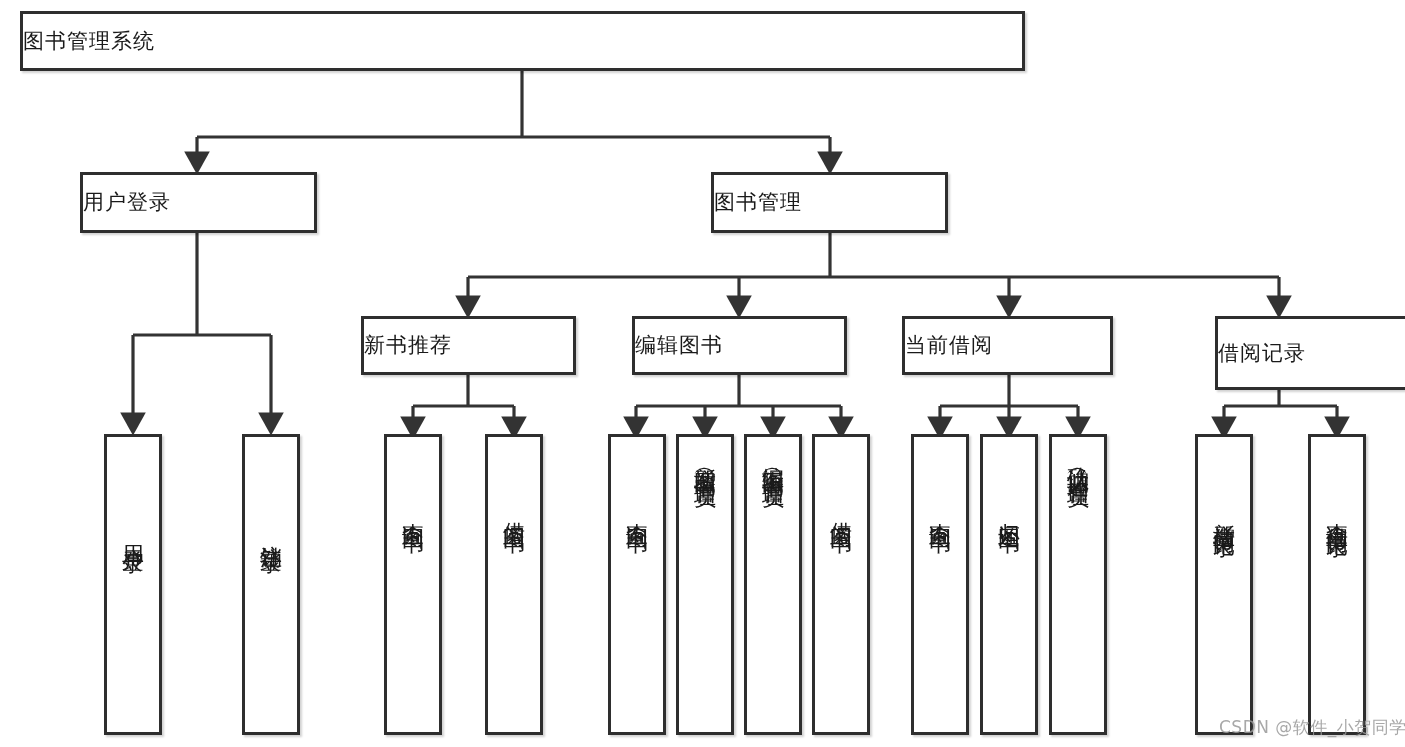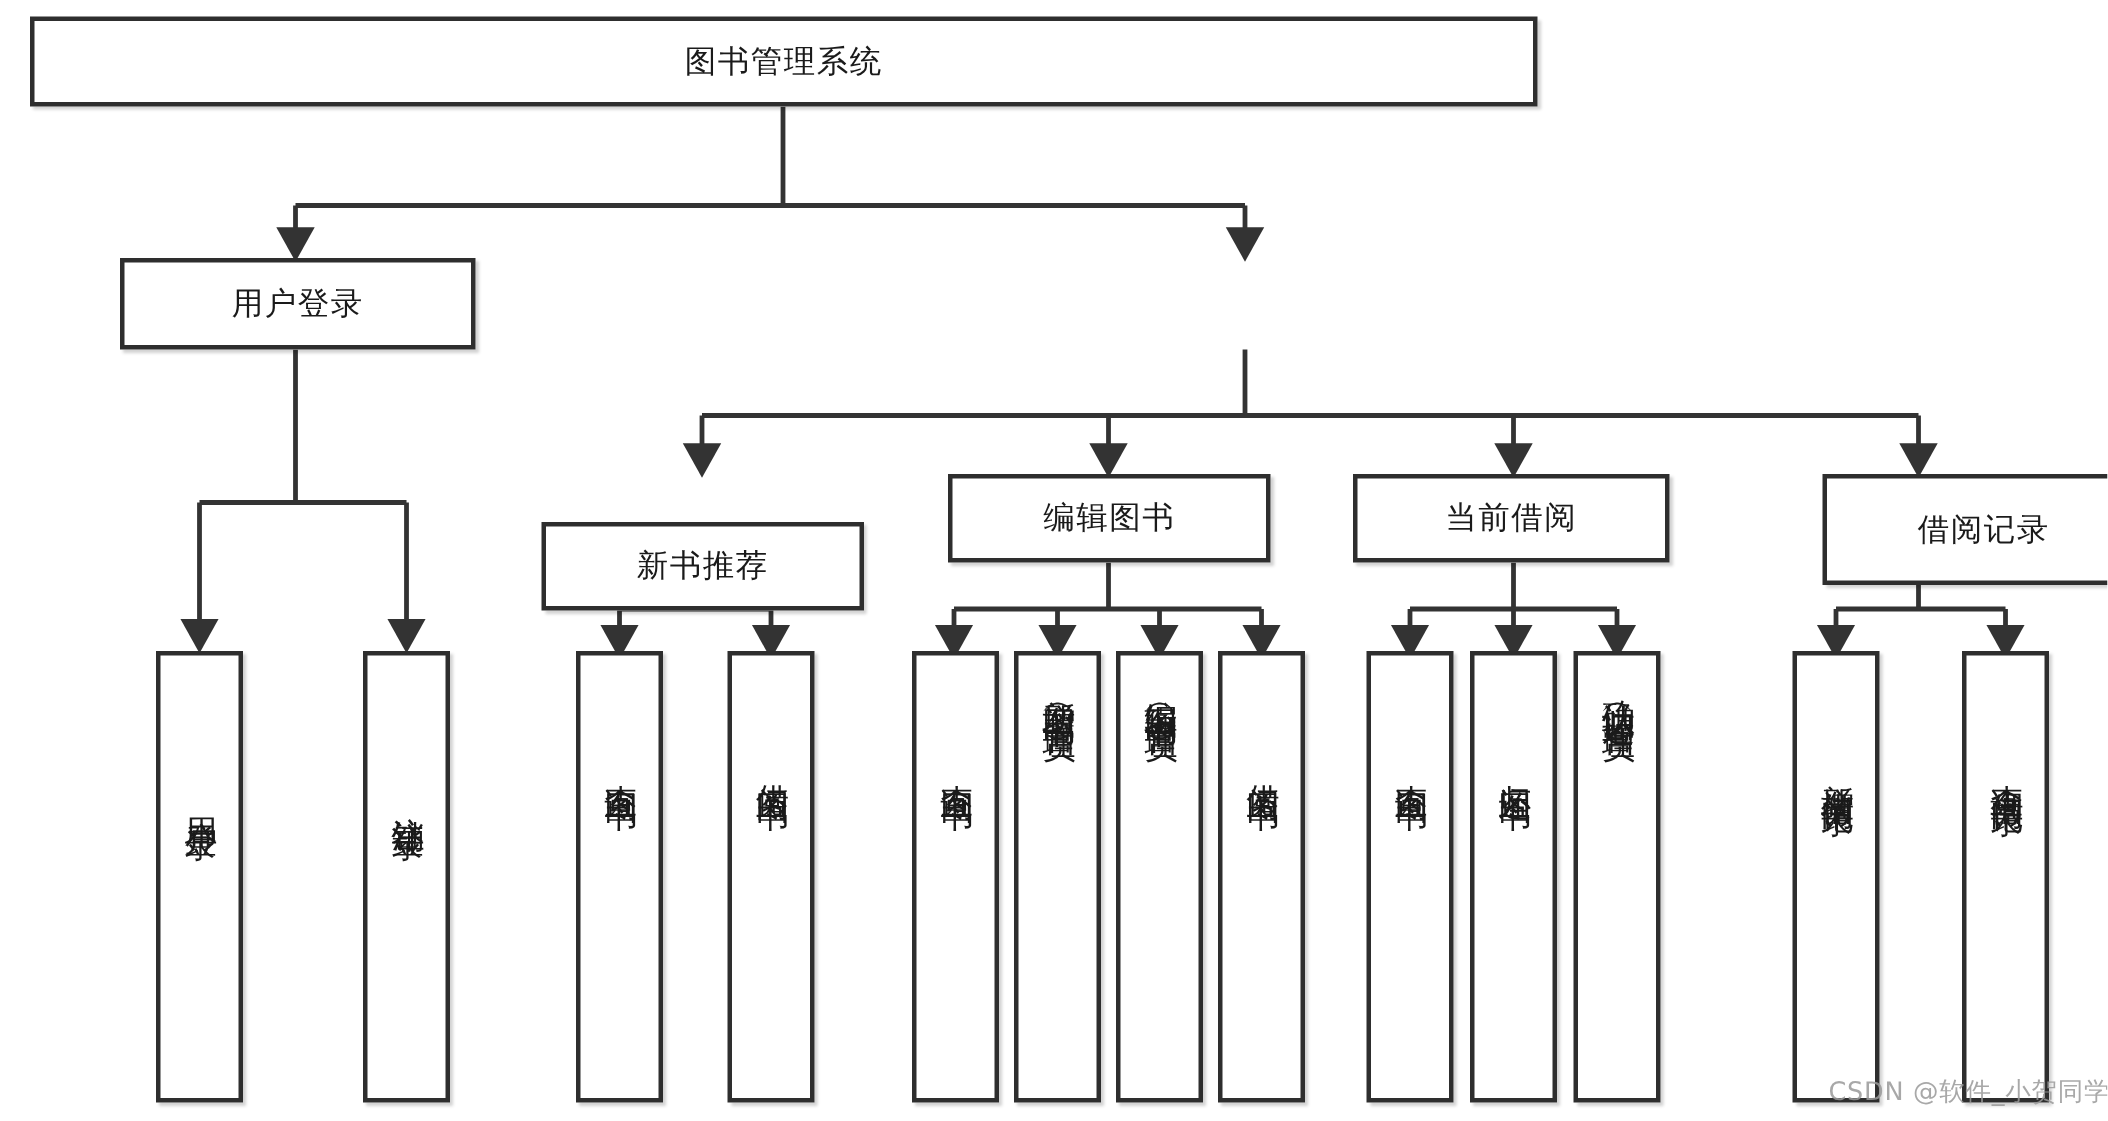--- a/index.html
+++ b/index.html
@@ -26,21 +26,21 @@
     height: 747px;
     pointer-events: none;
   }
   .node {
     position: absolute;
     box-sizing: border-box;
     border: 3px solid #2e2e2e;
     background: #ffffff;
     display: flex;
     align-items: center;
-    justify-content: center;
+    justify-content: flex-start;
     color: #1a1a1a;
     box-shadow: 2px 2px 2px rgba(0,0,0,0.18);
   }
   .node .label {
     font-size: 21px;
     line-height: 1.08;
     letter-spacing: 1px;
     white-space: pre;
   }
   .node.vertical {
@@ -130,22 +130,25 @@
     </g>
   </svg>
 
   <div class="node" style="left:20px; top:11px; width:1005px; height:60px;">
     <span class="label">图书管理系统</span>
   </div>
 
   <div class="node" style="left:80px; top:172px; width:237px; height:61px;">
     <span class="label">用户登录</span>
   </div>
-
-  <div class="node" style="left:361px; top:316px; width:215px; height:59px;margin-top:32px;">
+  <div class="node" style="left:711px; top:172px; width:237px; height:61px;">
+    <span class="label">图书管理</span>
+  </div>
+
+  <div class="node" style="left:361px; top:316px; width:215px; height:59px;">
     <span class="label">新书推荐</span>
   </div>
   <div class="node" style="left:632px; top:316px; width:215px; height:59px;">
     <span class="label">编辑图书</span>
   </div>
   <div class="node" style="left:902px; top:316px; width:211px; height:59px;">
     <span class="label">当前借阅</span>
   </div>
   <div class="node" style="left:1172px; top:316px; width:215px; height:74px;margin-left:43px;">
     <span class="label">借阅记录</span>

